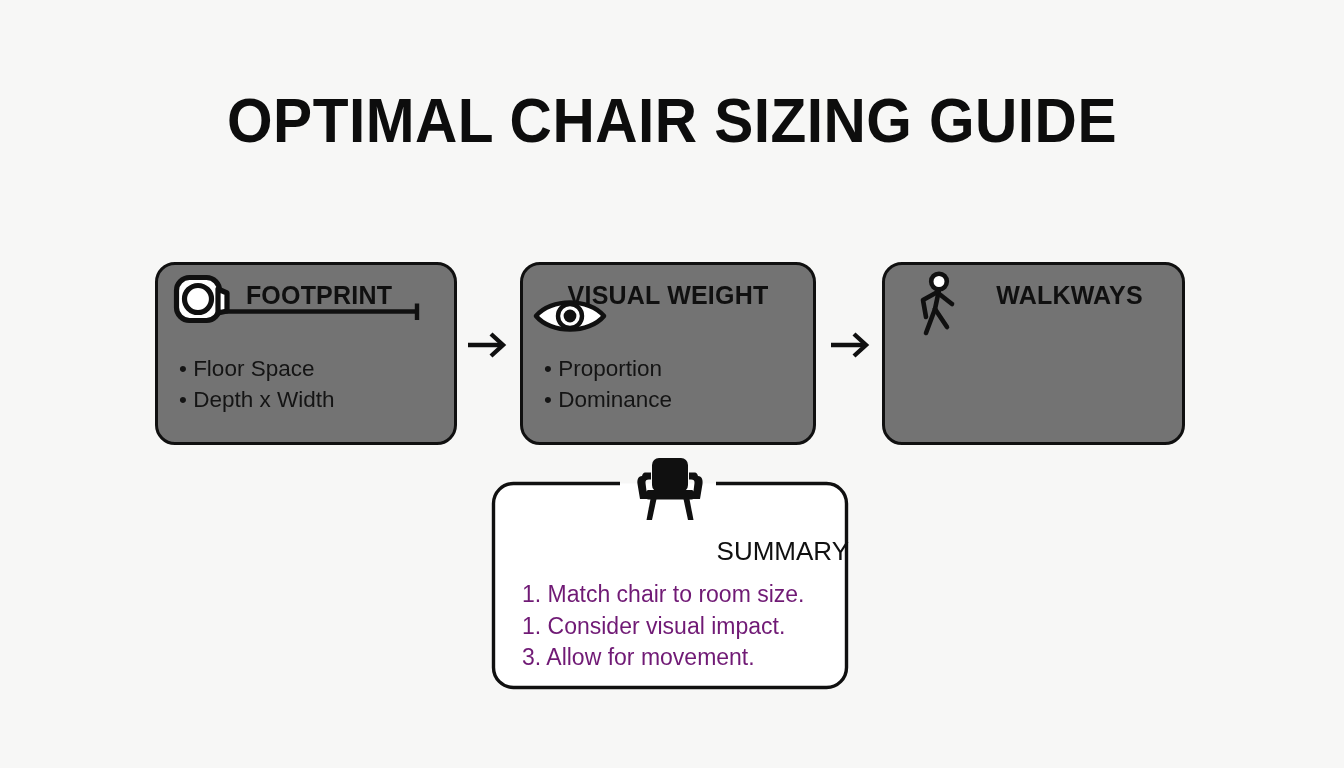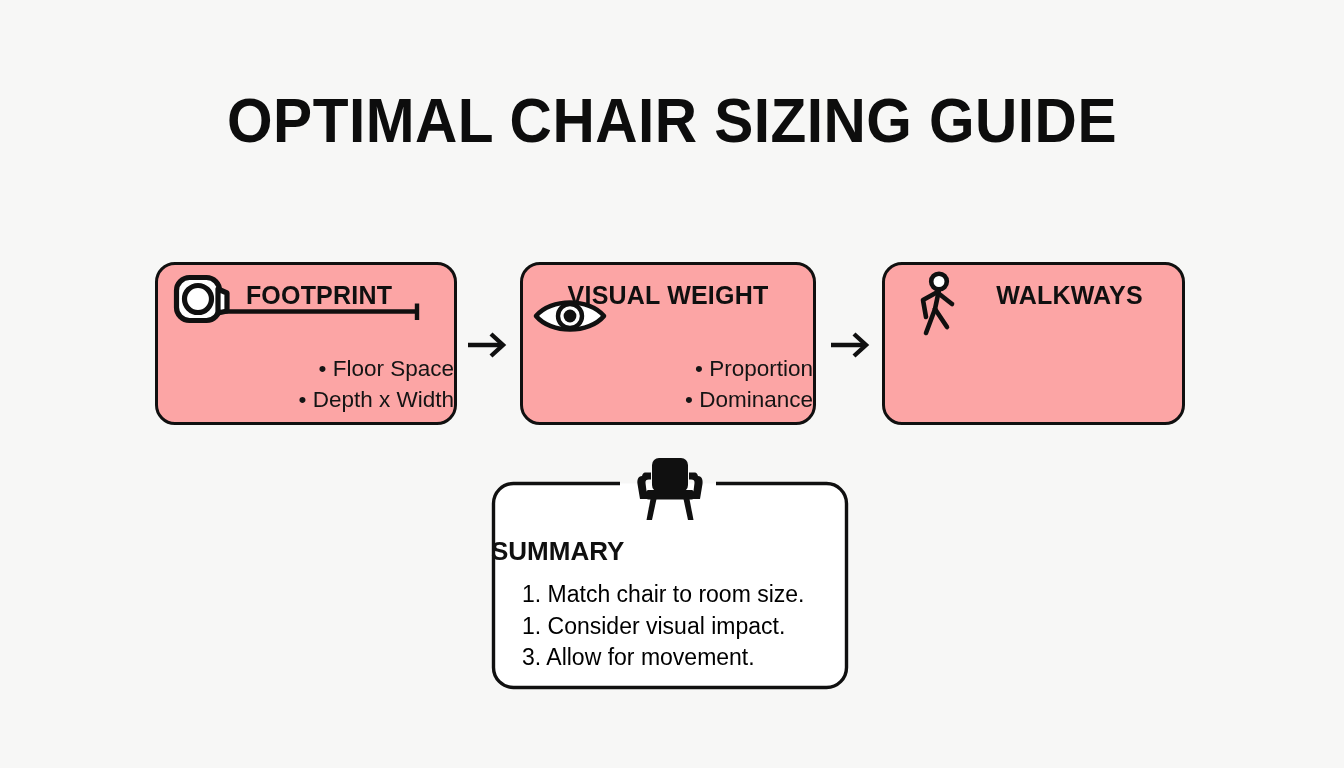--- a/index.html
+++ b/index.html
@@ -44,25 +44,25 @@
   .cards-row {
     position: absolute;
     left: 155px;
     top: 262px;
     width: 1030px;
     height: 165px;
   }
   .card {
     position: absolute;
     top: 0;
-    height: 163px;
+    height: 183px;
     box-sizing: border-box;
     border: 3.2px solid #101010;
     border-radius: 20px;
-    background: #fca5a5;
+    background: #737373;
   }
   .card.c1 { left: 0px;   width: 302px; }
   .card.c2 { left: 365px; width: 296px; }
   .card.c3 { left: 727px; width: 303px; }
 
   .card-head {
     position: relative;
     height: 62px;
   }
   .card-title {
@@ -86,25 +86,26 @@
     top: 8px;
   }
   .card.c2 .card-icon { left: 8px; top: 28px; }
   .card.c3 .card-icon { left: 24px; top: 6px; }
 
   .bullets {
     position: absolute;
     left: 0;
     right: 0;
     top: 88px;
-    text-align: right;
+    text-align: left;
     font-family: "Liberation Sans Narrow", "Liberation Sans", sans-serif;
     font-size: 22.5px;
     line-height: 31px;
     color: #141414;
+    padding-left: 21px;
   }
   .bullets div { white-space: nowrap; }
 
   
   .arrow {
     position: absolute;
     top: 330px;
     width: 46px;
     height: 30px;
   }
@@ -127,36 +128,36 @@
     position: absolute;
     left: 0;
     top: 0;
     width: 358px;
     text-align: center;
   }
   .summary-title {
     position: absolute;
     width: 100%;
     top: 55px;
-    text-align: left;
-    font-family: "Liberation Sans Narrow", "Liberation Sans", sans-serif;
-    font-weight: bold;
+    text-align: right;
+    font-family: "Liberation Sans Narrow", "Liberation Sans", sans-serif;
+    font-weight: normal;
     font-size: 26px;
     line-height: 30px;
     color: #101010;
   }
   .summary-list {
     position: absolute;
     left: 31px;
     top: 98px;
     text-align: left;
     font-family: "Liberation Sans Narrow", "Liberation Sans", sans-serif;
     font-size: 23px;
     line-height: 31.5px;
-    color: #000000;
+    color: #701a75;
   }
   .summary-list div { white-space: nowrap; }
 
   .chair-icon {
     position: absolute;
     left: 144px;
     top: -24px;
   }
 </style>
 </head>

